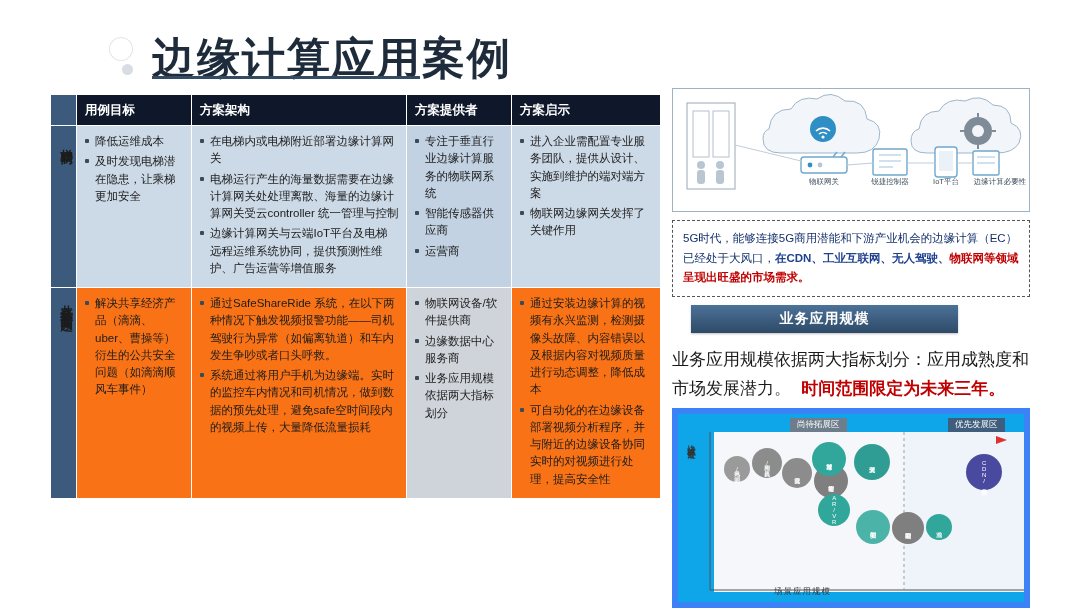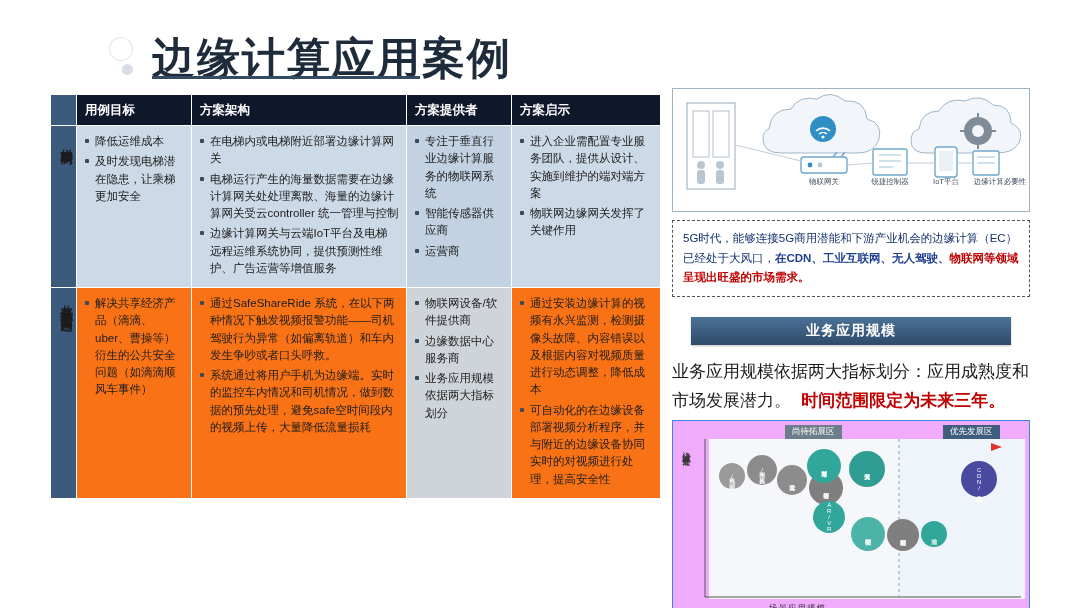--- a/index.html
+++ b/index.html
@@ -84,35 +84,35 @@
   
   .note{
     margin-top:8px;border:1px dashed #555;padding:8px 10px;
     font-size:11.5px;line-height:1.7;color:#13306b;box-sizing:border-box;width:358px;
   }
   .note .red{color:#c00000;font-weight:bold;}
   .note .blue{color:#1f3f8f;font-weight:bold;}
 
   
   .banner{
-    margin-top:20px;width:320px;height:28px;margin-left:19px;
+    margin-top:8px;width:267px;height:28px;margin-left:19px;
     background:linear-gradient(180deg,#4c7298,#2e4a68);
     color:#fff;font-size:14px;font-weight:bold;letter-spacing:1px;
     display:flex;align-items:center;justify-content:center;
     box-shadow:0 1px 2px rgba(0,0,0,.25);
   }
   .banner-sub{
     margin-top:14px;width:358px;font-size:17px;line-height:1.7;color:#1b1b1b;font-family:Liberation Mono, monospace;
   }
   .banner-sub .hl{color:#c00000;font-weight:bold;}
 
   
   .bubble-box{
     margin-top:4px;position:relative;width:358px;height:200px;
-    background:#f0abfc;border:1px solid #3b82f6;box-sizing:border-box;overflow:hidden;
+    background:#0ea5e9;border:6px solid #3b82f6;box-sizing:border-box;overflow:hidden;
   }
   .zone{position:absolute;top:18px;height:160px;}
   .zone-lbl{
     position:absolute;top:4px;font-size:8.5px;color:#fff;padding:1px 7px;
   }
   .axis-y{
     position:absolute;left:8px;top:24px;height:150px;
     writing-mode:vertical-rl;text-orientation:upright;
     font-size:8.5px;color:#333;letter-spacing:1px;
   }

